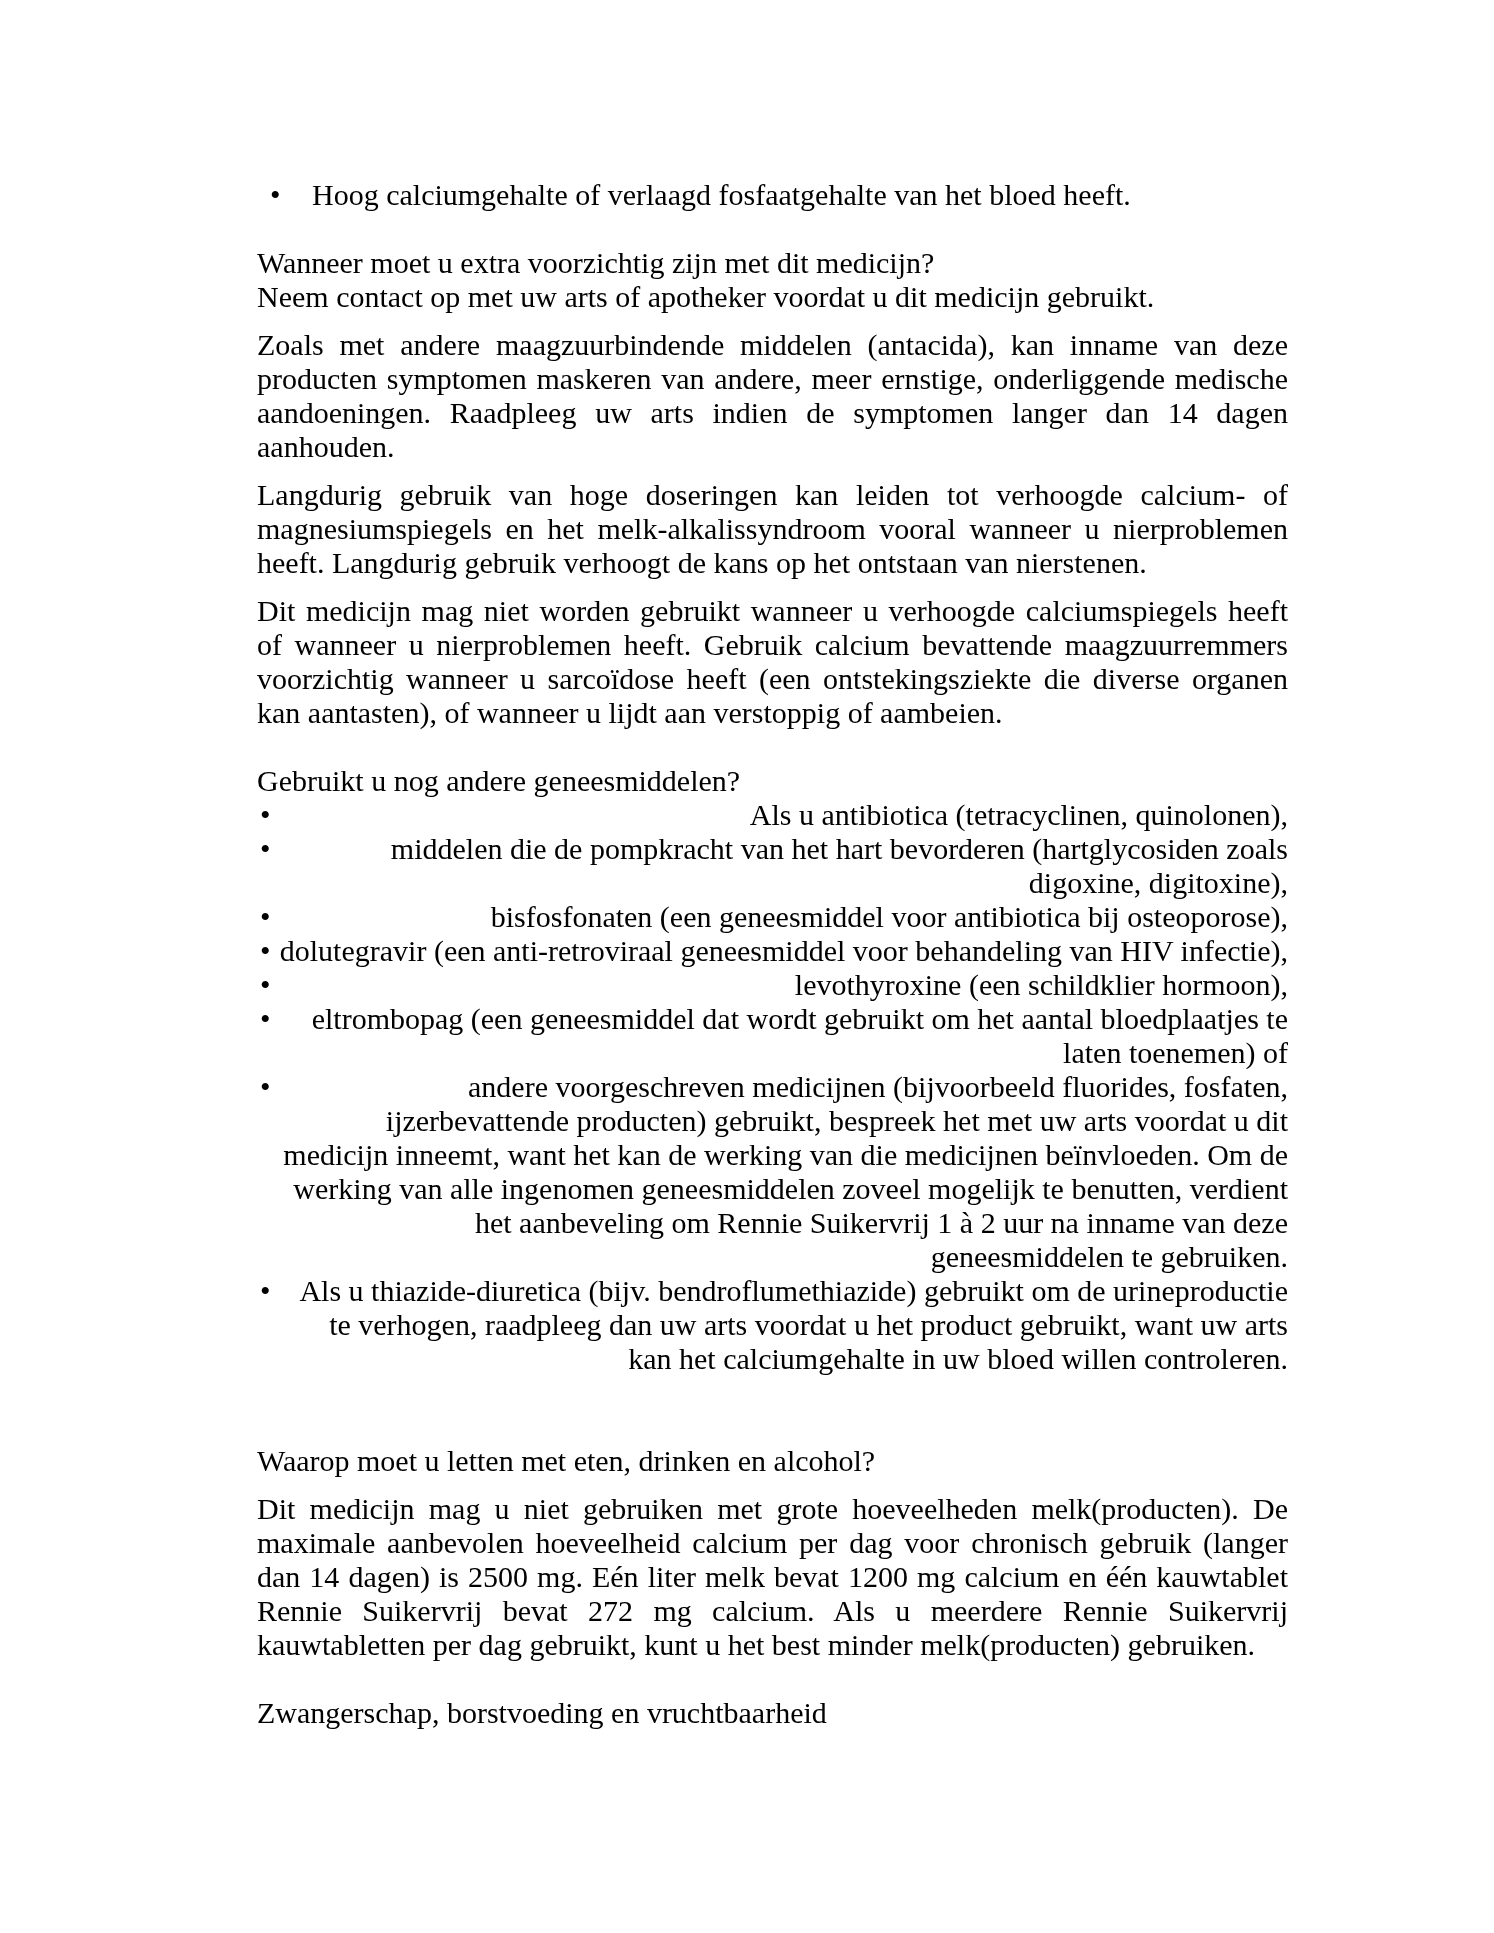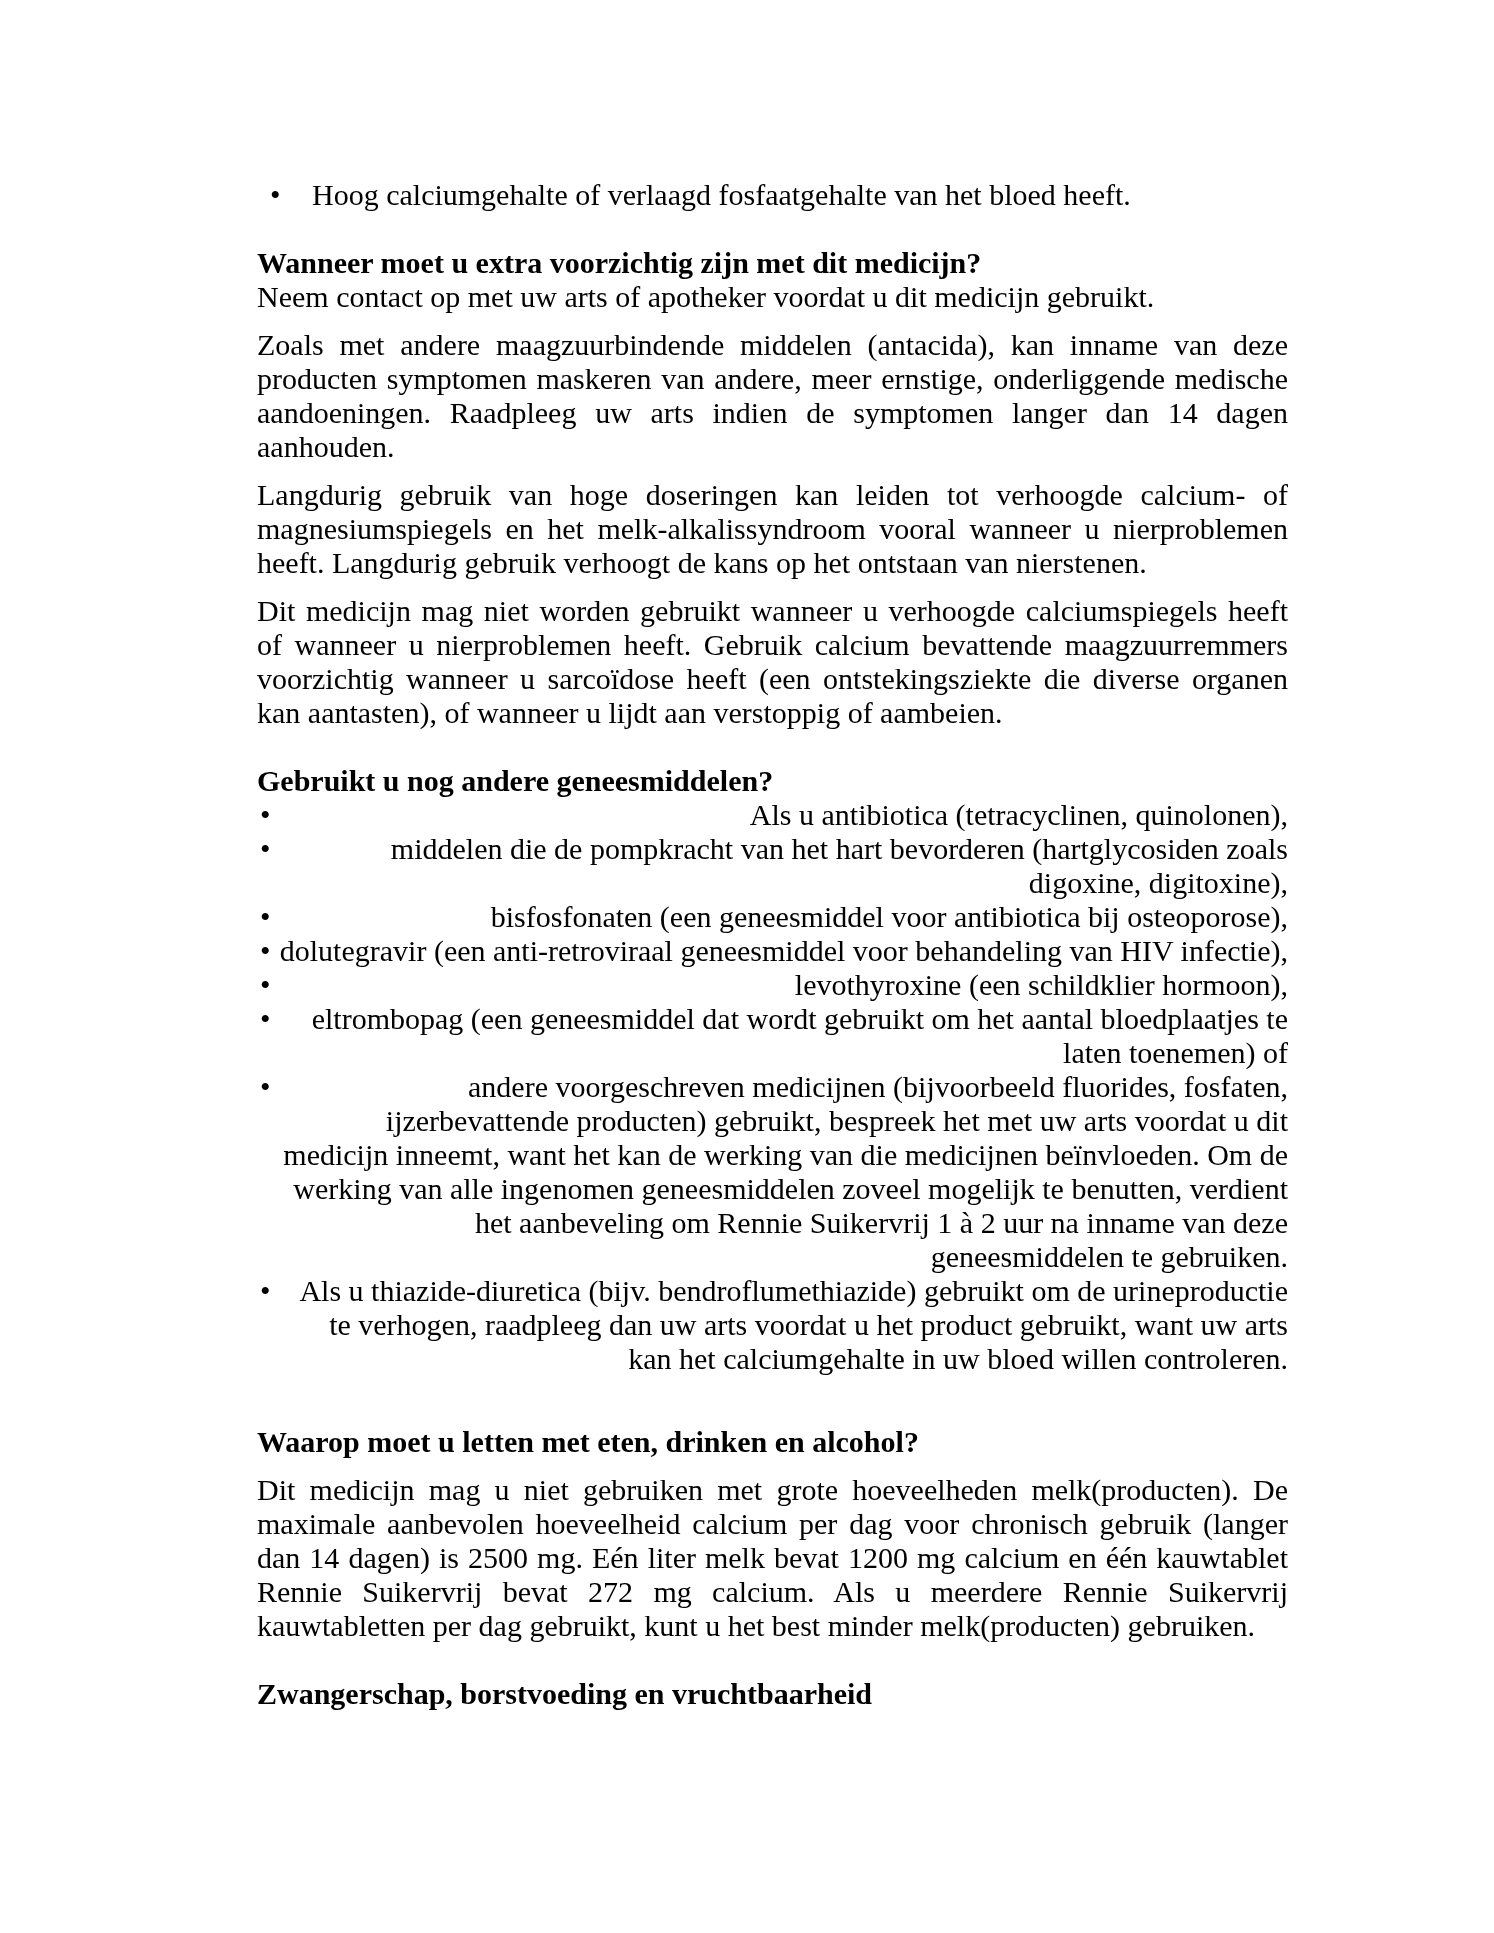--- a/index.html
+++ b/index.html
@@ -17,24 +17,24 @@
     color: #000000;
     font-family: "Liberation Serif", "DejaVu Serif", serif;
     font-size: 30px;
     line-height: 34px;
     padding: 178px 206px 0 257px;
     overflow: hidden;
   }
   p, .h, ul, li, .bullet1 { margin: 0; padding: 0; }
 
   .h {
-    font-weight: bold;
+    font-weight: normal;
   }
   .sp  { margin-top: 34px; }   
-  .sp2 { margin-top: 49px; }   
+  .sp2 { margin-top: 68px; }   
 
   .just { text-align: justify; margin-top: 14px; }
 
   
   .bullet1 { display: flex; }
   .bullet1 .mark1 {
     flex: 0 0 55px;
     box-sizing: border-box;
     padding-left: 13px;
   }

